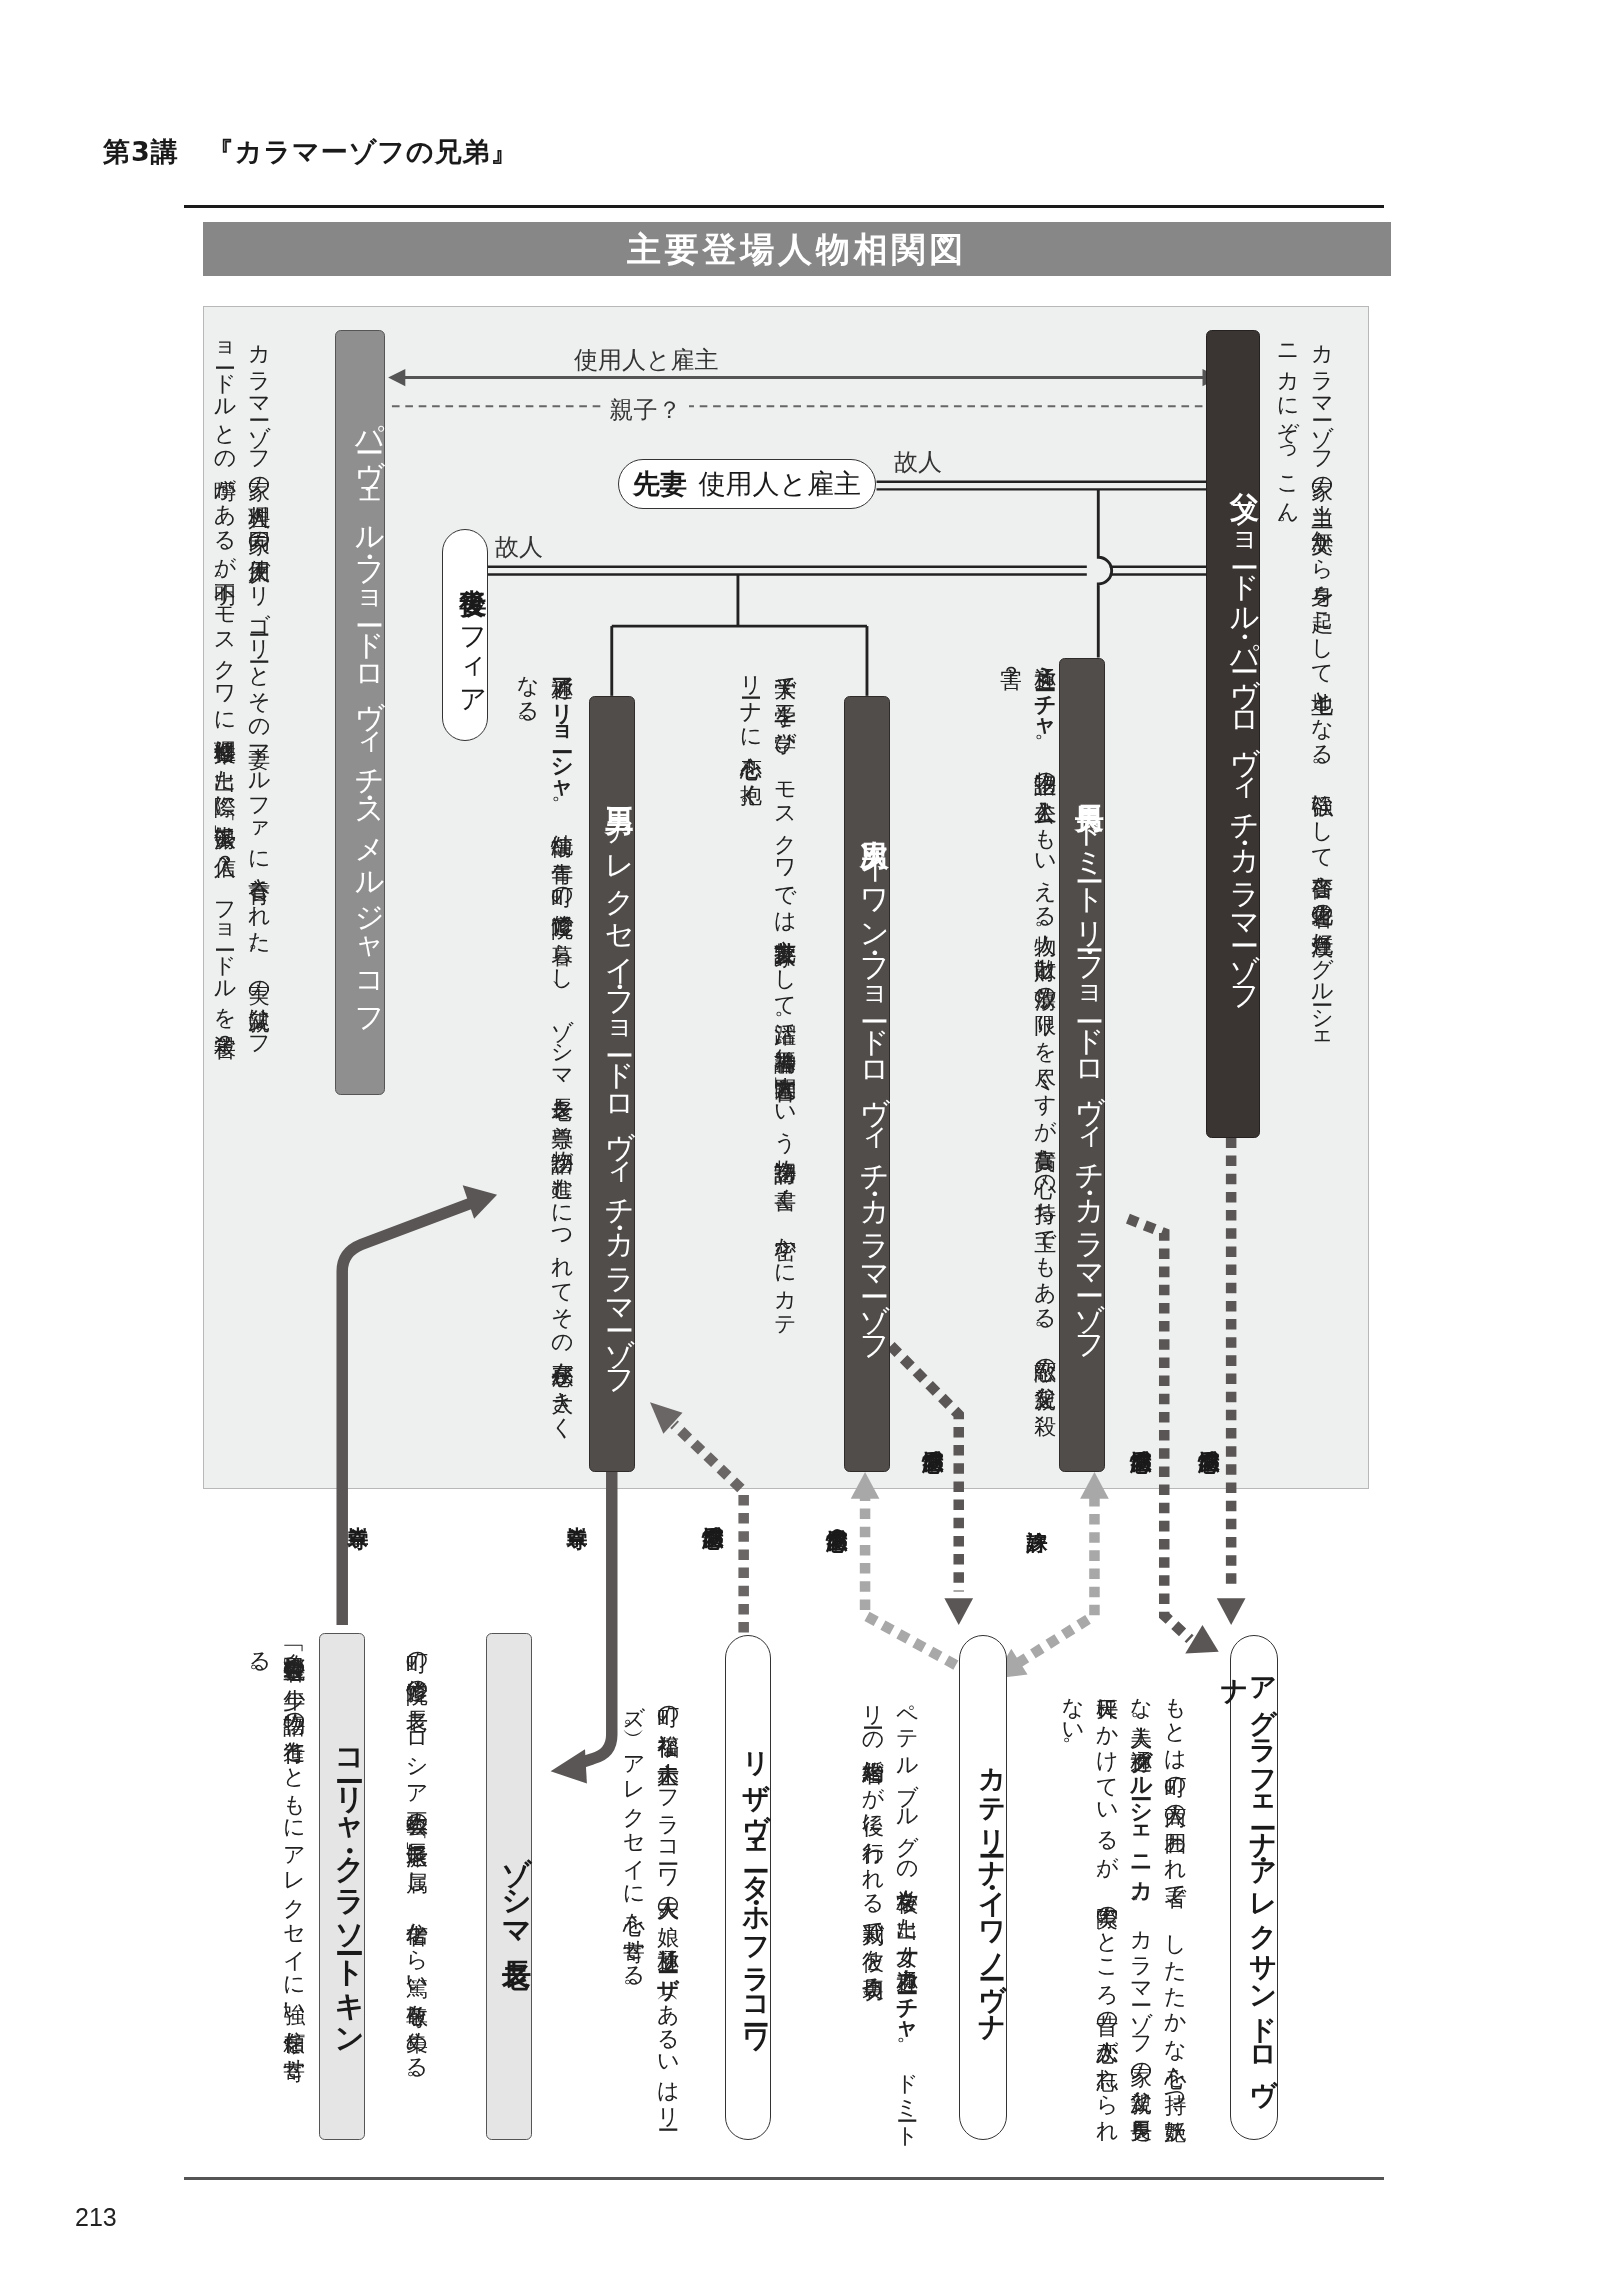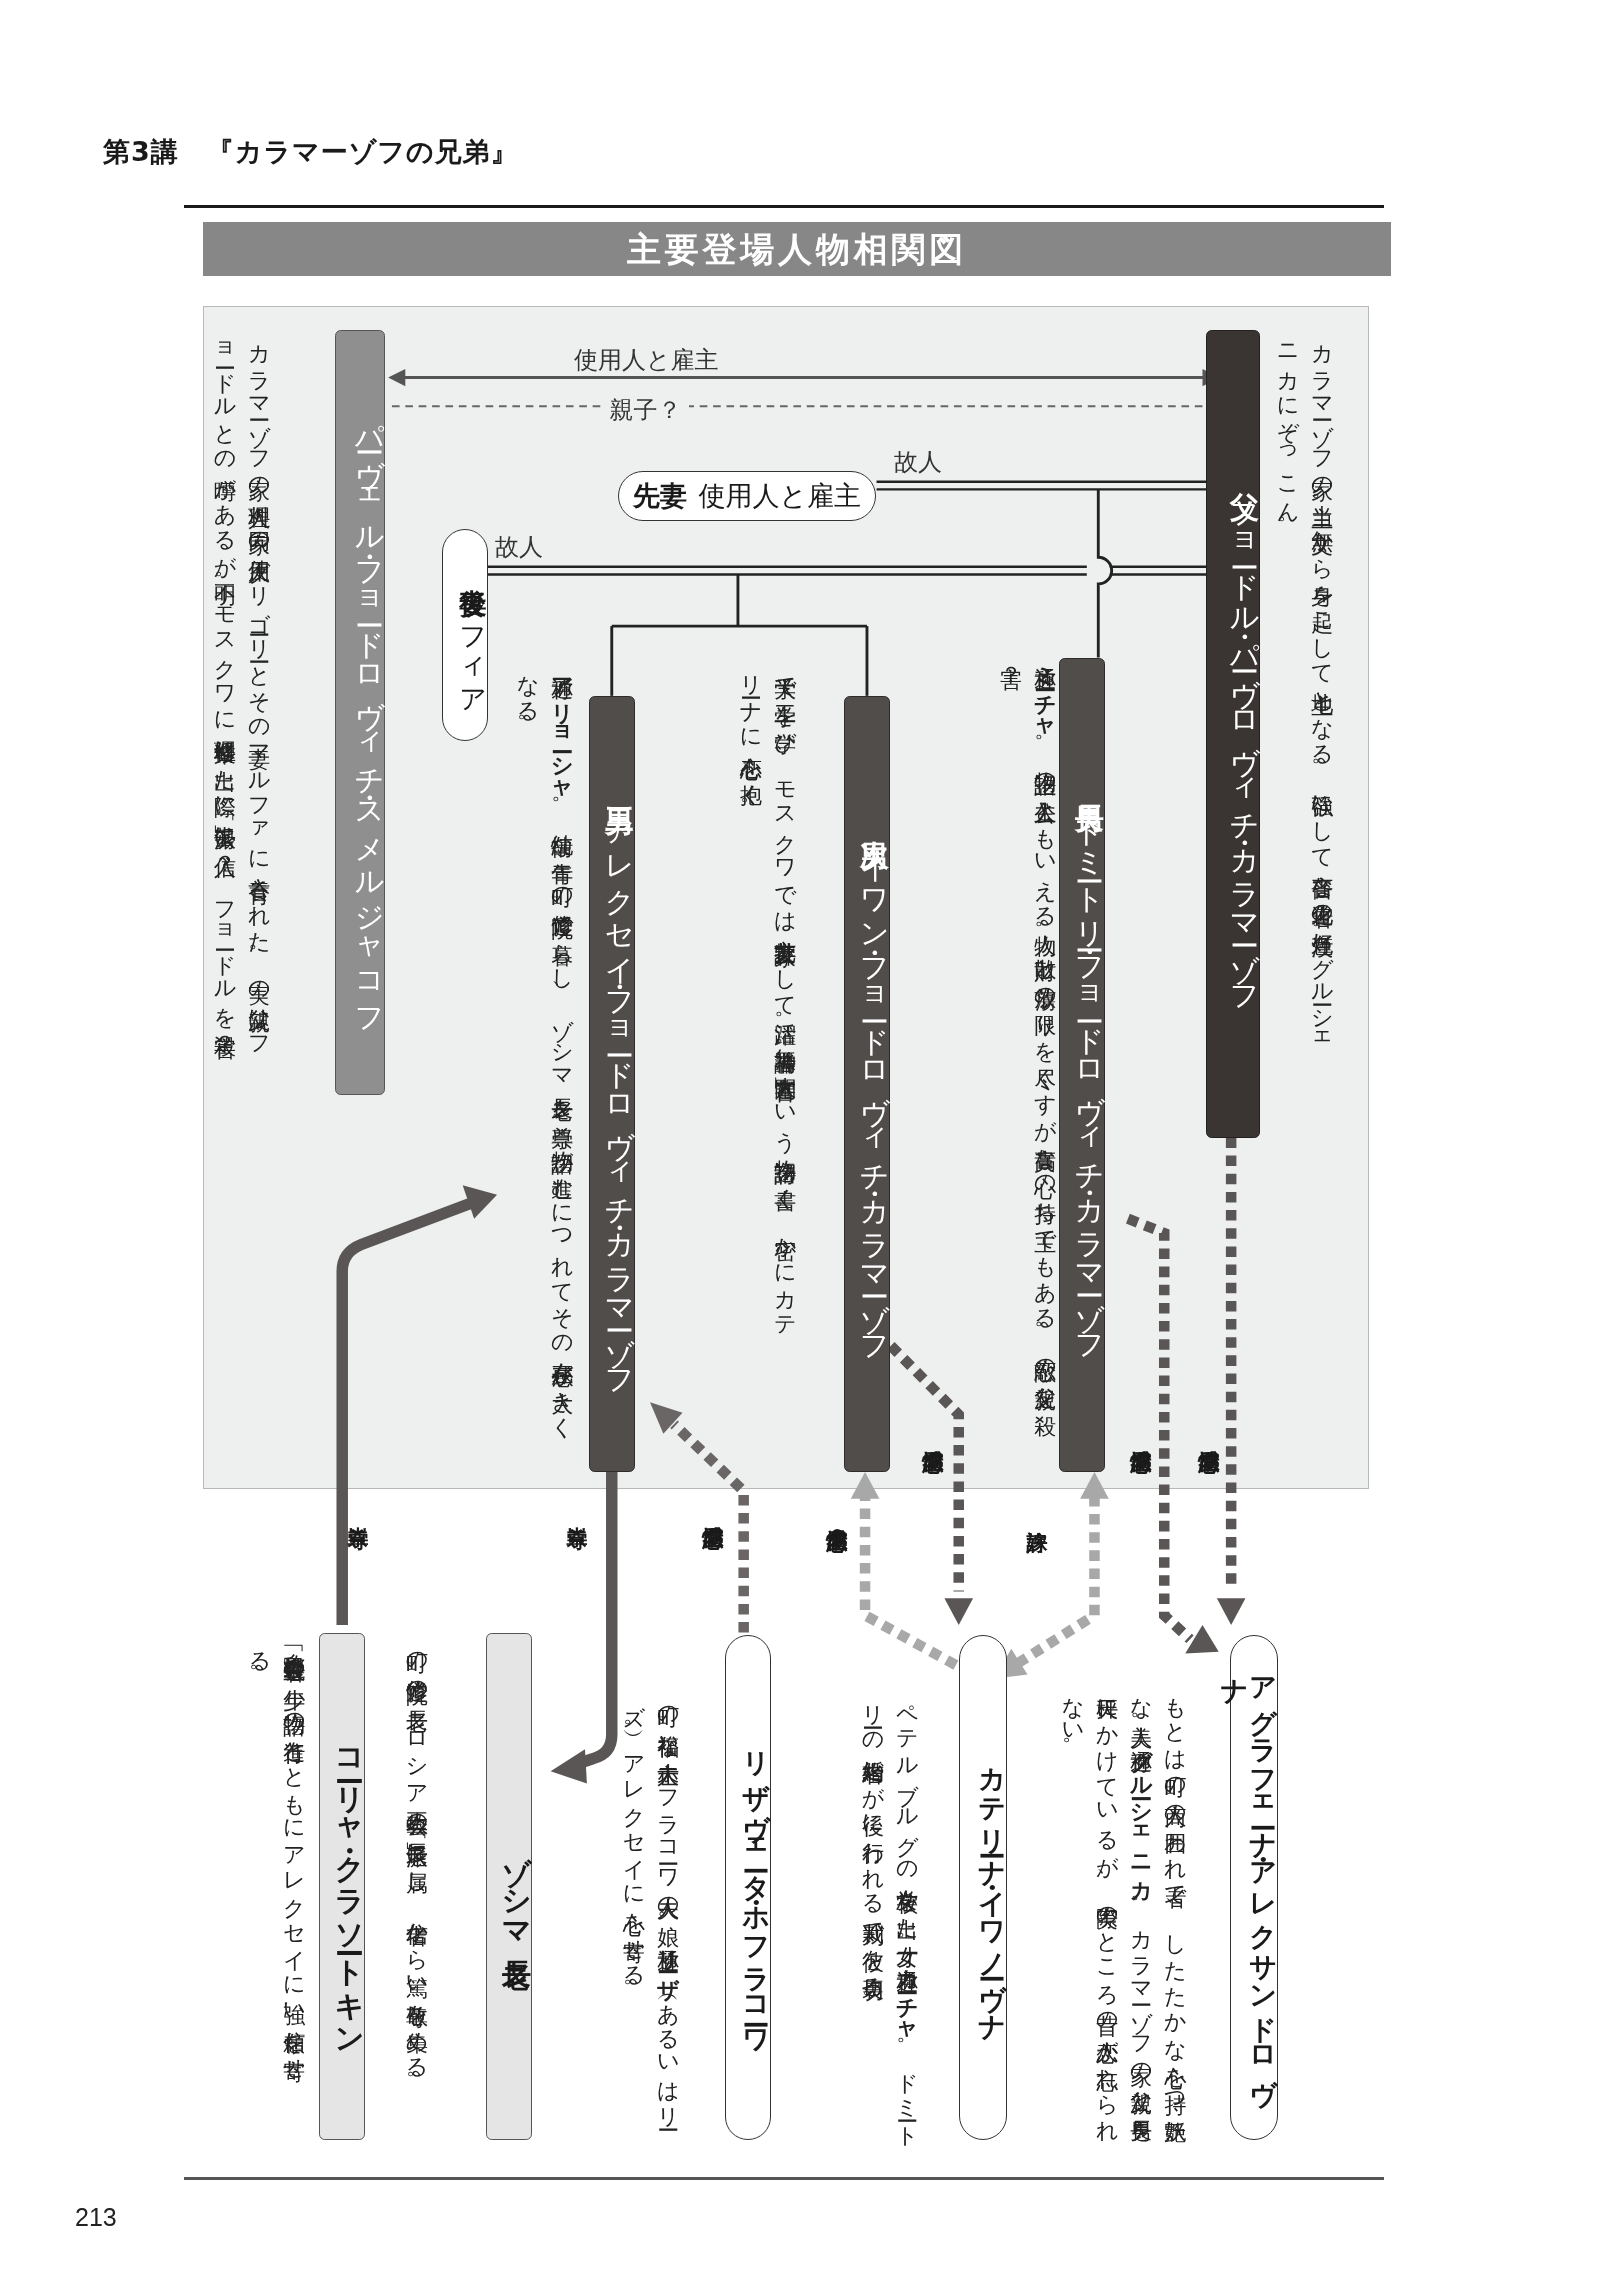--- a/index.html
+++ b/index.html
@@ -36,21 +36,21 @@
   .grey { background: #8f8f8f; border: 1.9px solid #555; }
   .light { background: #e5e5e5; border: 1.9px solid #555; color: #1a1a1a; font-family: "DejaVu Serif", "Liberation Serif", serif; font-weight: bold; }
   .pill {
     background: #fff; border: 1.9px solid #333; border-radius: 29px; box-sizing: border-box;
     color: #1a1a1a; font-family: "DejaVu Serif", "Liberation Serif", serif; font-weight: bold;
     font-size: 27px; padding: 23px 0; display: flex; justify-content: center; line-height: 1.05;
   }
   .pill-h {
     background: #fff; border: 1.9px solid #333; border-radius: 29px; box-sizing: border-box;
     color: #1a1a1a; font-family: "DejaVu Sans", "Liberation Sans", sans-serif; font-size: 27px;
-    display: flex; align-items: center; justify-content: center; margin-top: 12px;
+    display: flex; align-items: center; justify-content: center;
   }
   .desc {
     font-size: 22px; line-height: 1.55; color: #222; letter-spacing: 1px;
   }
   .desc b { font-family: "DejaVu Sans", "Liberation Sans", sans-serif; font-weight: bold; }
   .rel-label {
     font-family: "DejaVu Serif", "Liberation Serif", serif; font-weight: bold; font-size: 21px; color: #1a1a1a;
     line-height: 1.05;
   }
   .small-label {

